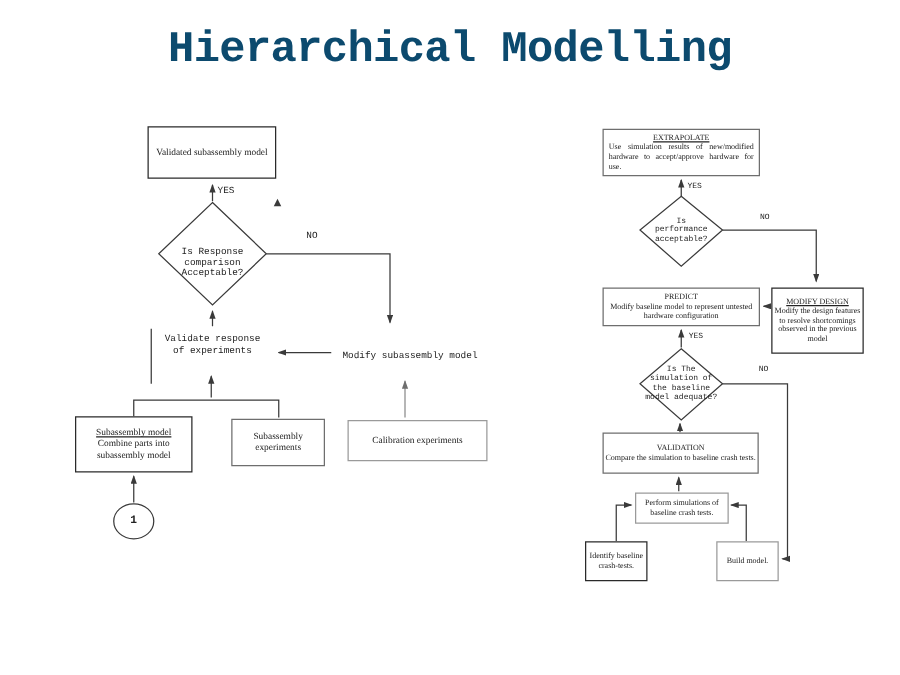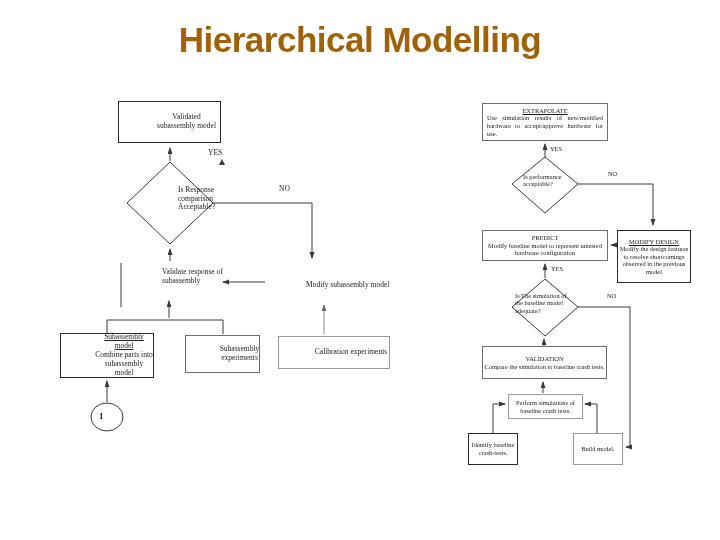--- a/index.html
+++ b/index.html
@@ -2,37 +2,37 @@
 <html><head>
 <meta charset="utf-8">
 <style>
   html,body{margin:0;padding:0;background:#fff;}
   #slide{
     position:relative;width:720px;height:540px;background:#ffffff;
     overflow:hidden;font-family:"Liberation Serif","DejaVu Serif",serif;color:#222;
   }
   #title{
     position:absolute;top:20px;left:0;width:720px;text-align:center;
-    font-family:Liberation Sans, sans-serif;
-    font-weight:bold;font-size:35px;color:#a16207;letter-spacing:-0.5px;
+    font-family:Liberation Mono, monospace;
+    font-weight:bold;font-size:35px;color:#0c4a6e;letter-spacing:-0.5px;
   }
   .lines{position:absolute;top:0;left:0;pointer-events:none;}
   .box{
     position:absolute;box-sizing:border-box;background:#fff;
     display:flex;flex-direction:column;align-items:center;justify-content:center;
     text-align:center;line-height:1.18;
   }
   .b-dark{border:1px solid #2a2a2a;}
   .b-mid{border:1px solid #6e6e6e;}
   .b-light{border:1px solid #9a9a9a;}
-  .f-l{font-size:7.5px;padding-left:34px;}       
+  .f-l{font-size:7.5px;}       
   .f-r{font-size:6.4px;}       
   .box .ttl{display:block;}
   .u .ttl{text-decoration:underline;}
-  .label{position:absolute;line-height:1.15;text-align:left;}
+  .label{position:absolute;line-height:1.15;text-align:center;font-family:Liberation Mono, monospace;}
   .just{text-align:justify;padding:0 4px;}
   .circle-label{font-weight:bold;font-size:9px;}
 </style>
 </head>
 <body>
 
 <div id="slide">
 
   <div id="title">Hierarchical Modelling</div>
 
@@ -78,30 +78,30 @@
   </svg>
 
   <div class="box b-dark f-l" style="left:118px;top:101px;width:103px;height:42px;">
     <span>Validated subassembly model</span>
   </div>
 
   <div class="label f-l" style="left:174px;top:149px;">
     <span>YES</span>
   </div>
 
-  <div class="label f-l" style="left:144px;top:186px;width:52px;">
+  <div class="label f-l" style="left:144px;top:198px;width:52px;">
     <span>Is Response comparison Acceptable?</span>
   </div>
 
   <div class="label f-l" style="left:245px;top:185px;">
     <span>NO</span>
   </div>
 
   <div class="label f-l" style="left:128px;top:268px;width:84px;">
-    <span>Validate response of subassembly</span>
+    <span>Validate response of experiments</span>
   </div>
 
   <div class="label f-l" style="left:272px;top:281px;width:112px;">
     <span>Modify subassembly model</span>
   </div>
 
   <div class="box b-dark f-l u" style="left:60px;top:333px;width:94px;height:45px;">
     <span class="ttl">Subassembly model</span>
     <span>Combine parts into subassembly model</span>
   </div>

